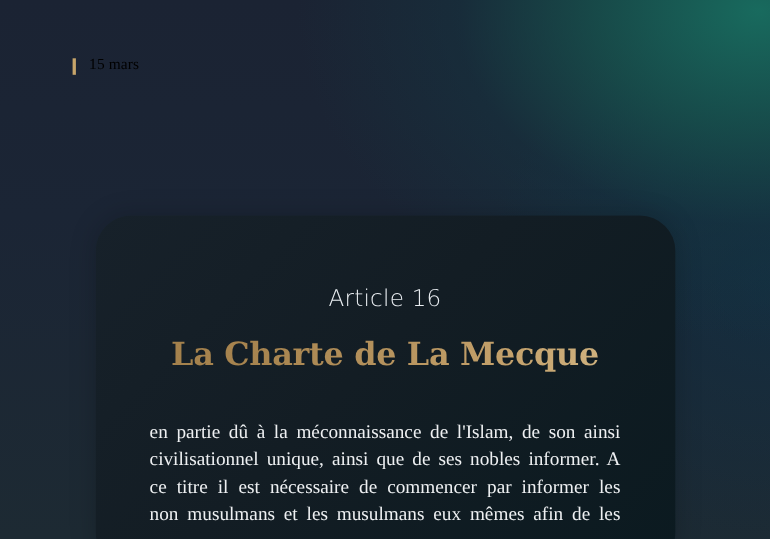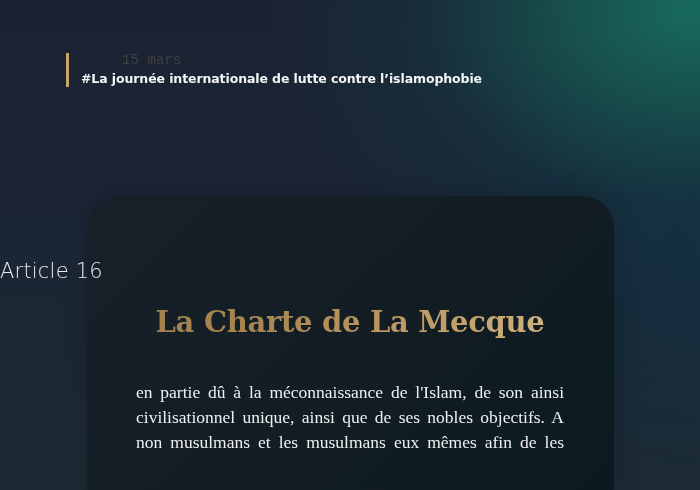--- a/index.html
+++ b/index.html
@@ -29,26 +29,25 @@
       background: #c7a56a;
       margin-right: 12px;
       margin-top: 2px;
       margin-bottom: 1px;
     }
     .header-text {
       display: flex;
       flex-direction: column;
     }
     .header-date {
-      color: #404040;
-      font-family: Liberation Mono, monospace;
+      color: #000000;
+      font-family: Liberation Serif, serif;
       font-size: 14px;
       line-height: 18px;
       letter-spacing: 0.1px;
-      margin-left: 41px;
     }
     .header-hashtag {
       color: #f3f4f6;
       font-family: "DejaVu Sans", sans-serif;
       font-size: 12.5px;
       font-weight: bold;
       line-height: 19px;
       letter-spacing: -0.1px;
     }
     .card {
@@ -59,21 +58,21 @@
       height: 320px;
       border-radius: 32px;
       background: linear-gradient(135deg, #17212a 0%, #131d24 45%, #0b1a20 100%);
       box-shadow: 0 0 24px rgba(0,0,0,0.18);
     }
     .article-num {
       position: absolute;
       left: 0;
       top: 257px;
       width: 700px;
-      text-align: left;
+      text-align: center;
       color: #e9edf1;
       font-family: "DejaVu Sans", sans-serif;
       font-weight: 200;
       font-size: 21px;
       line-height: 28px;
       letter-spacing: 0.2px;
     }
     .title {
       position: absolute;
       left: 0;
@@ -104,27 +103,27 @@
       text-align-last: justify;
     }
   </style>
 </head>
 <body>
 
 <div class="header">
   <div class="header-bar"></div>
   <div class="header-text">
     <span class="header-date">15 mars</span>
-    <span class="header-hashtag">#La journée internationale de lutte contre l’islamophobie</span>
   </div>
 </div>
 
 <div class="card"></div>
 
 <div class="article-num">Article 16</div>
 
 <div class="title">La Charte de La Mecque</div>
 
 <div class="body-text">
   <div>en partie dû à la méconnaissance de l'Islam, de son ainsi</div>
-  <div>civilisationnel unique, ainsi que de ses nobles objectifs. A</div>
+  <div>civilisationnel unique, ainsi que de ses nobles informer. A</div>
+  <div>ce titre il est nécessaire de commencer par informer les</div>
   <div>non musulmans et les musulmans eux mêmes afin de les</div>
 </div>
 
 </body></html>

